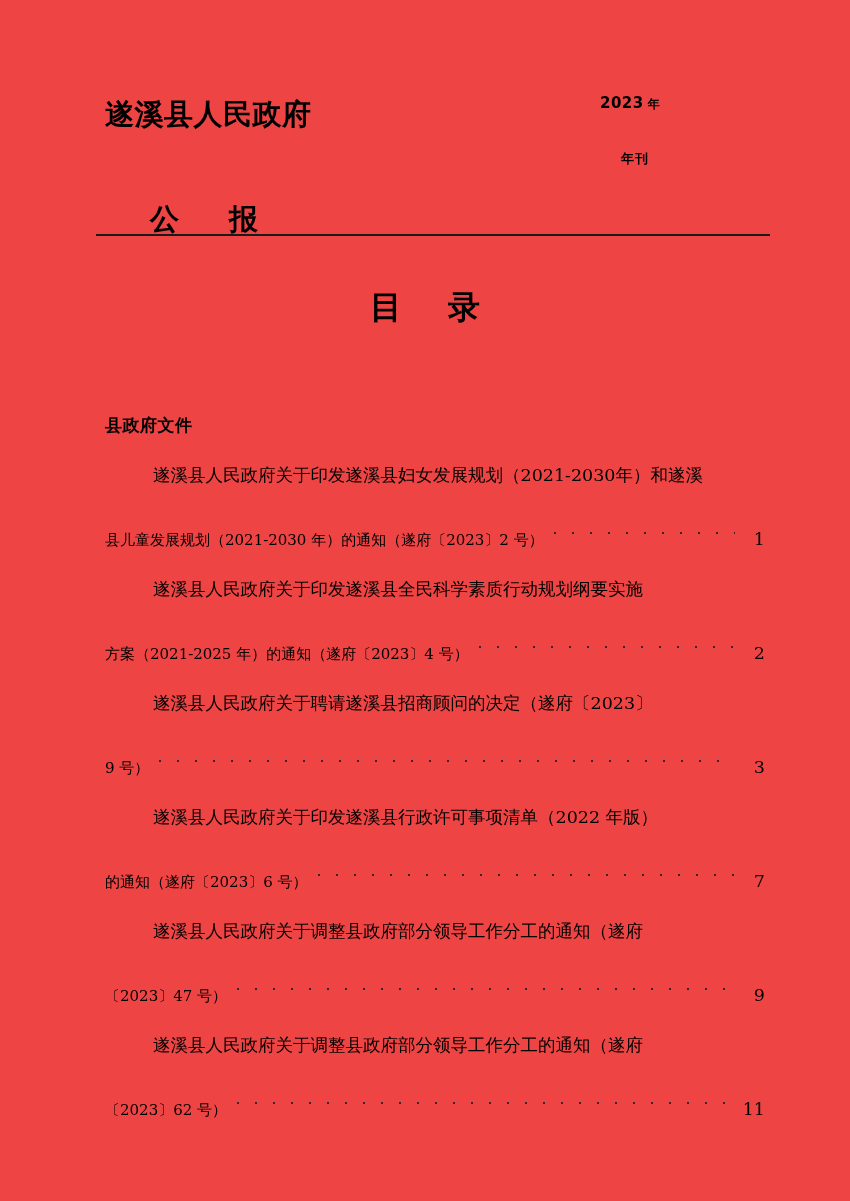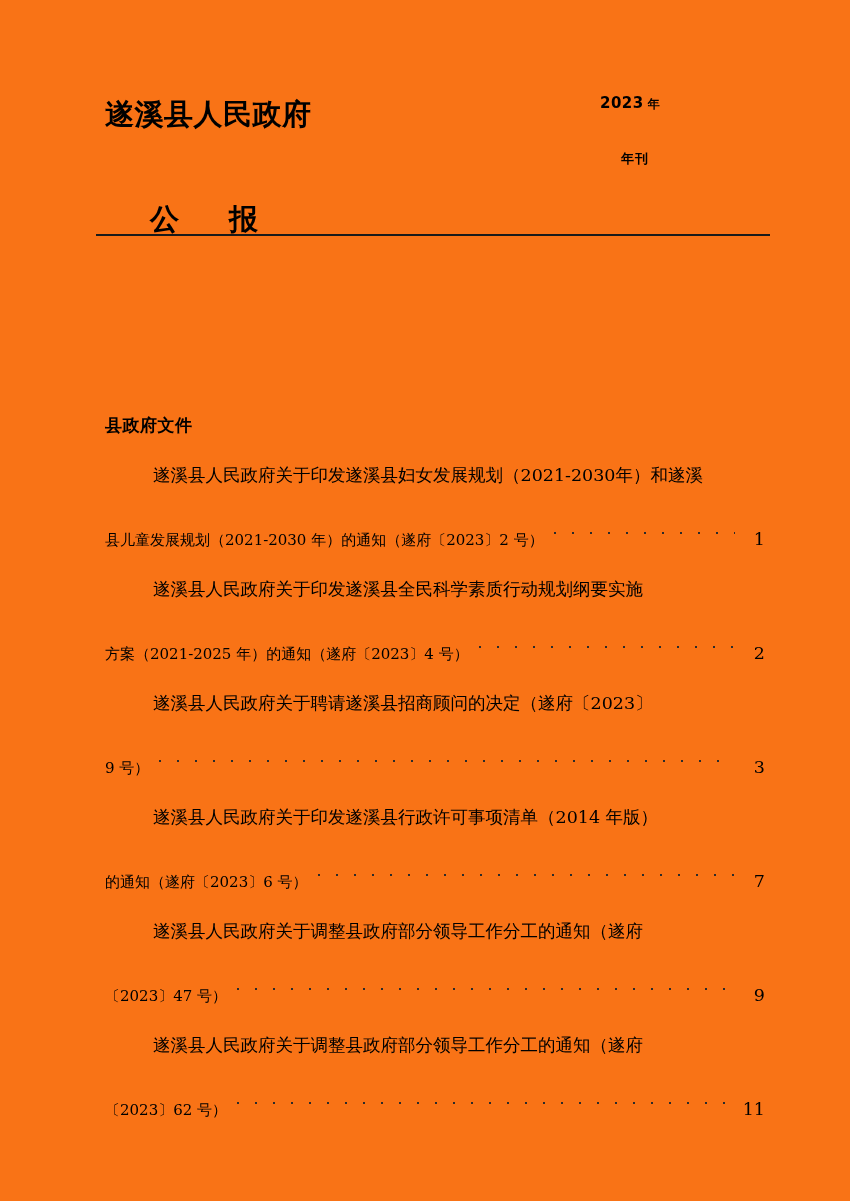--- a/index.html
+++ b/index.html
@@ -12,21 +12,21 @@
     height: 1201px;
     position: relative;
     font-family: "DejaVu Serif", "Liberation Serif", serif;
     color: #000000;
     overflow: hidden;
   }
 
   .page {
     position: absolute;
     inset: 0;
-    background: #f97316;
+    background: #ef4444;
   }
 
   
   .masthead {
     position: absolute;
     left: 0;
     right: 0;
     top: 96px;
     height: 140px;
   }
@@ -213,20 +213,23 @@
     <div class="issue-block">
       <div class="issue-year">
         <span>2023</span><span class="yr-unit">年</span>
       </div>
       <div class="issue-freq">年刊</div>
     </div>
   </div>
 
   <div class="masthead-rule"></div>
 
+  <div class="toc-title">
+    <span>目</span><span class="sp"></span><span>录</span>
+  </div>
 
   <div class="section-heading">县政府文件</div>
 
   <div class="toc-list">
 
     <div class="toc-entry">
       <div class="toc-line">
         <div class="line-text justify" title="遂溪县人民政府关于印发遂溪县妇女发展规划（2021-2030年）和遂溪">
           <span>遂溪县人民政府关于印发遂溪县妇女发展规划（2021-2030年）和遂溪</span>
         </div>
@@ -260,21 +263,21 @@
       <div class="toc-line final">
         <div class="final-text">9 号）</div>
         <div class="leader"></div>
         <div class="page-num">3</div>
       </div>
     </div>
 
     <div class="toc-entry">
       <div class="toc-line">
         <div class="line-text justify">
-          <span>遂溪县人民政府关于印发遂溪县行政许可事项清单（2014 年版）</span>
+          <span>遂溪县人民政府关于印发遂溪县行政许可事项清单（2022 年版）</span>
         </div>
       </div>
       <div class="toc-line final">
         <div class="final-text">的通知（遂府〔2023〕6 号）</div>
         <div class="leader"></div>
         <div class="page-num">7</div>
       </div>
     </div>
 
     <div class="toc-entry">

